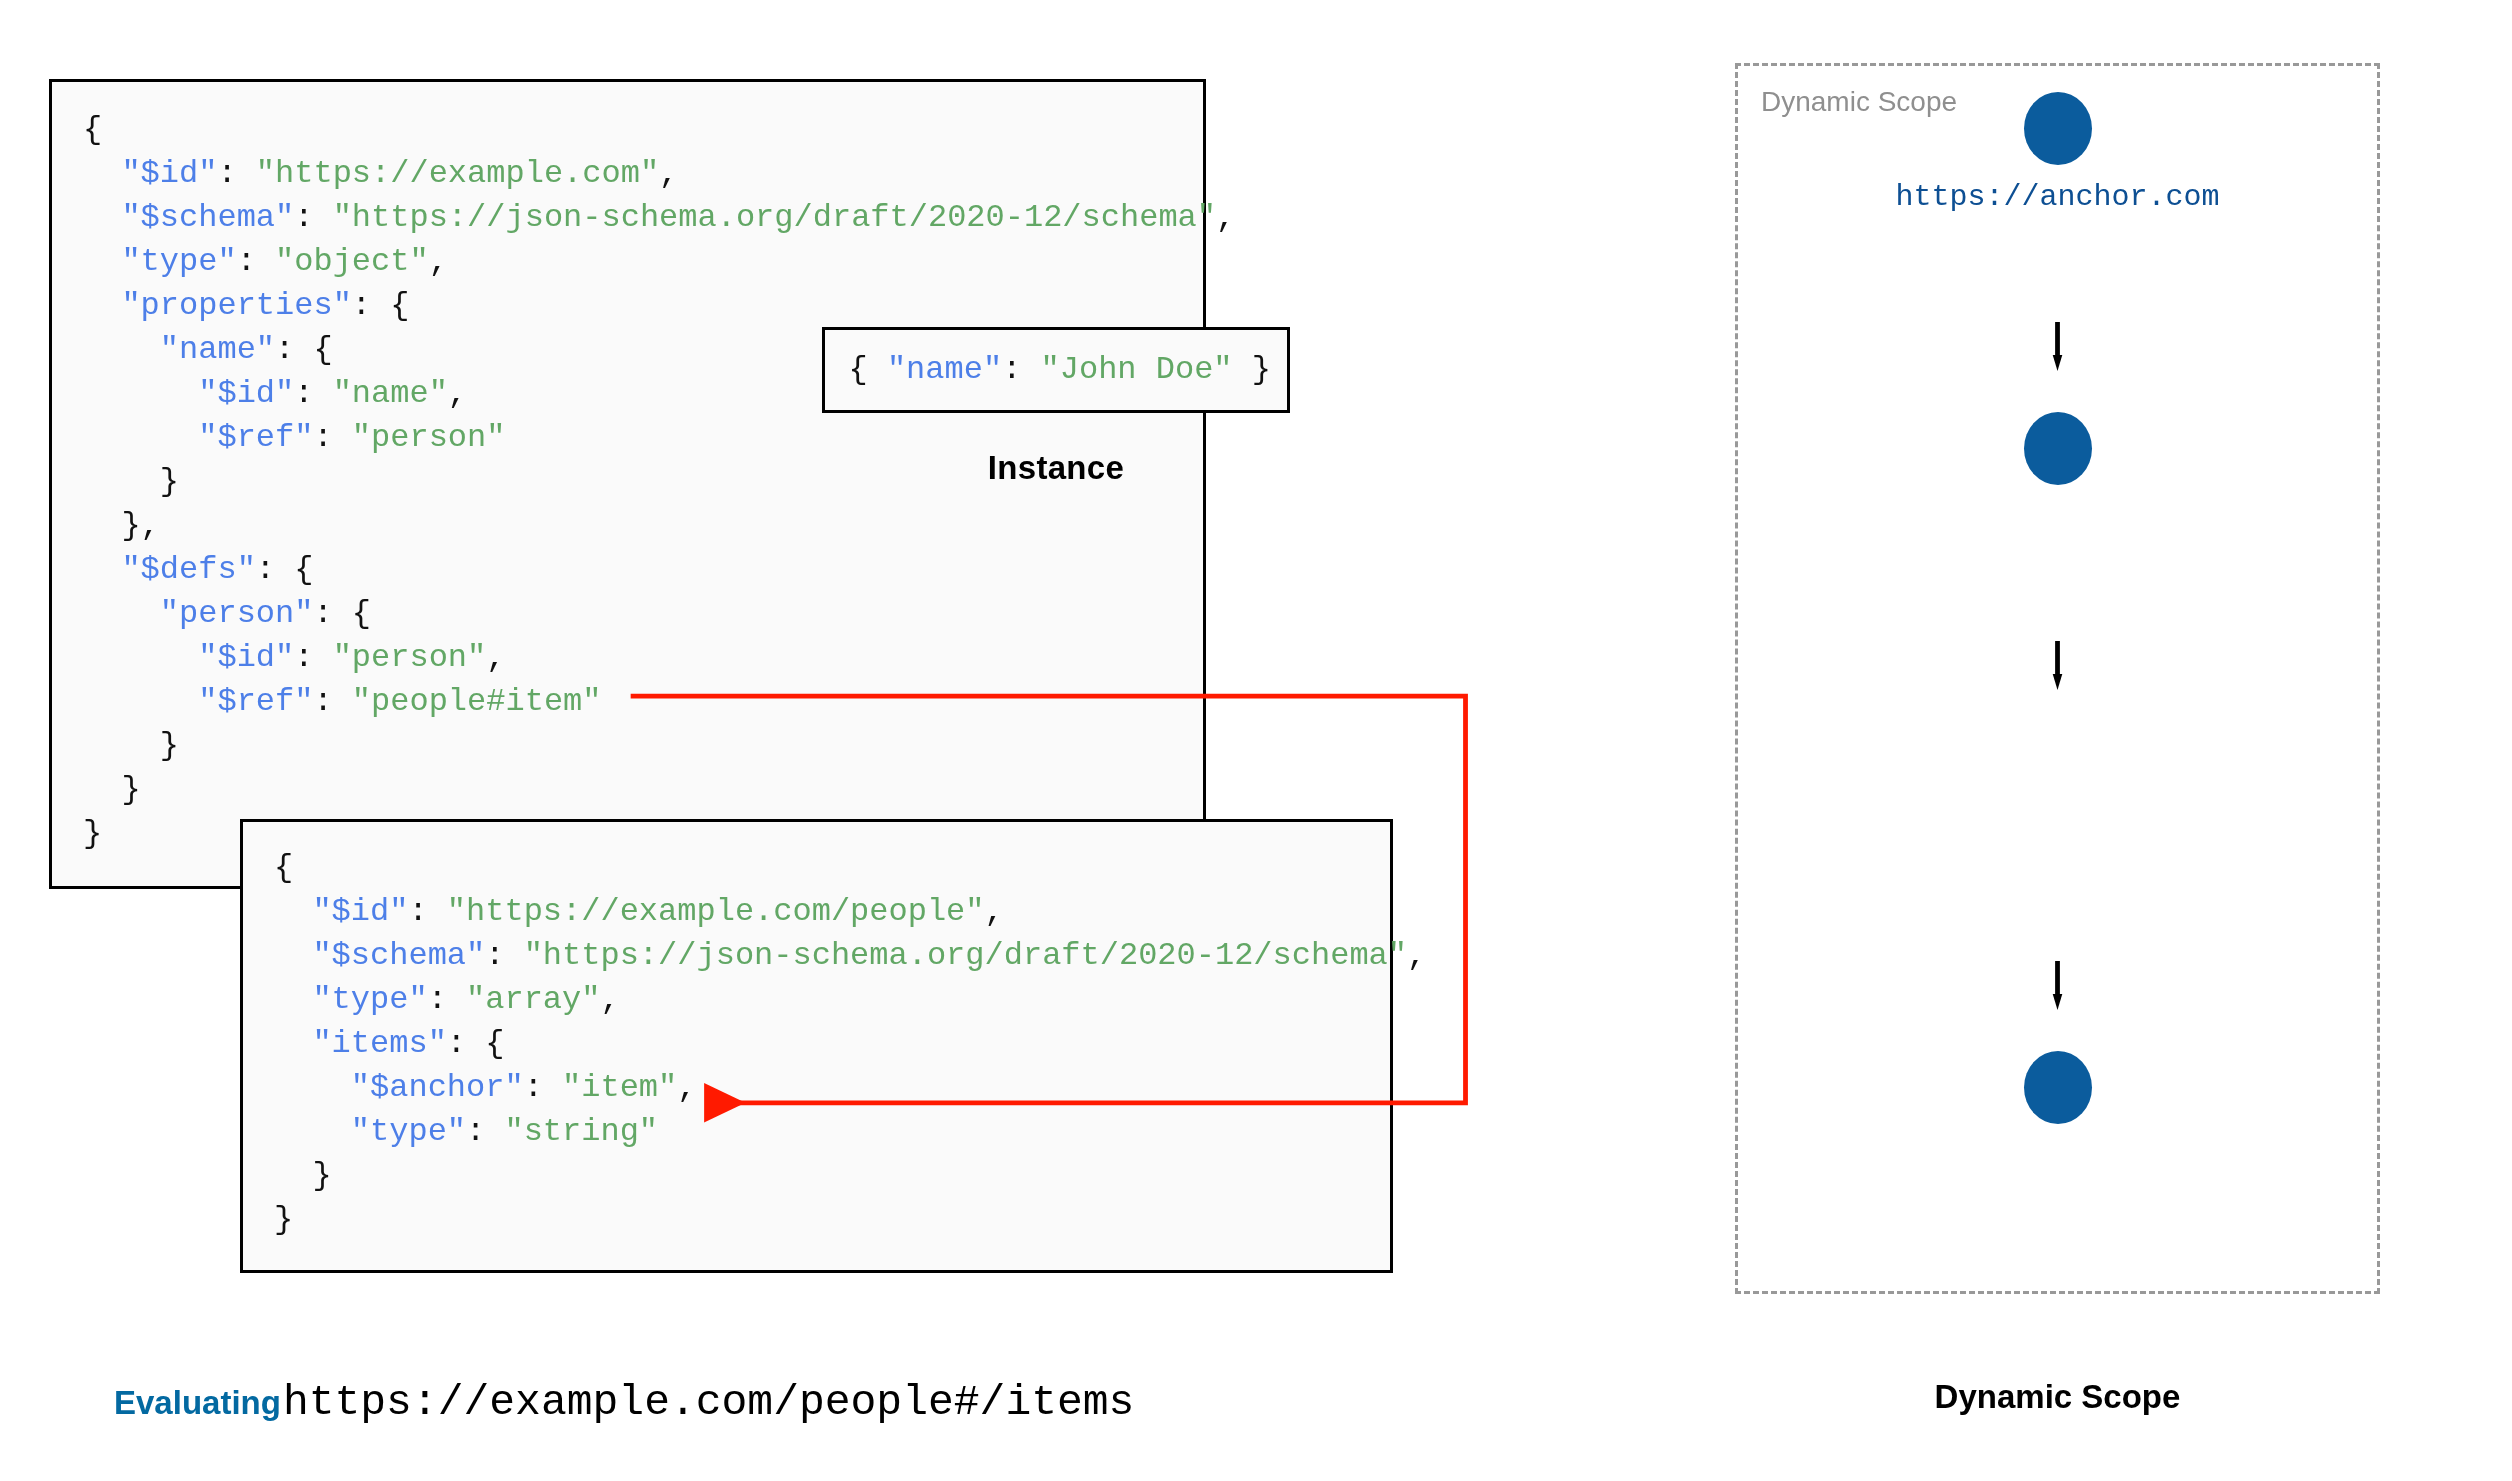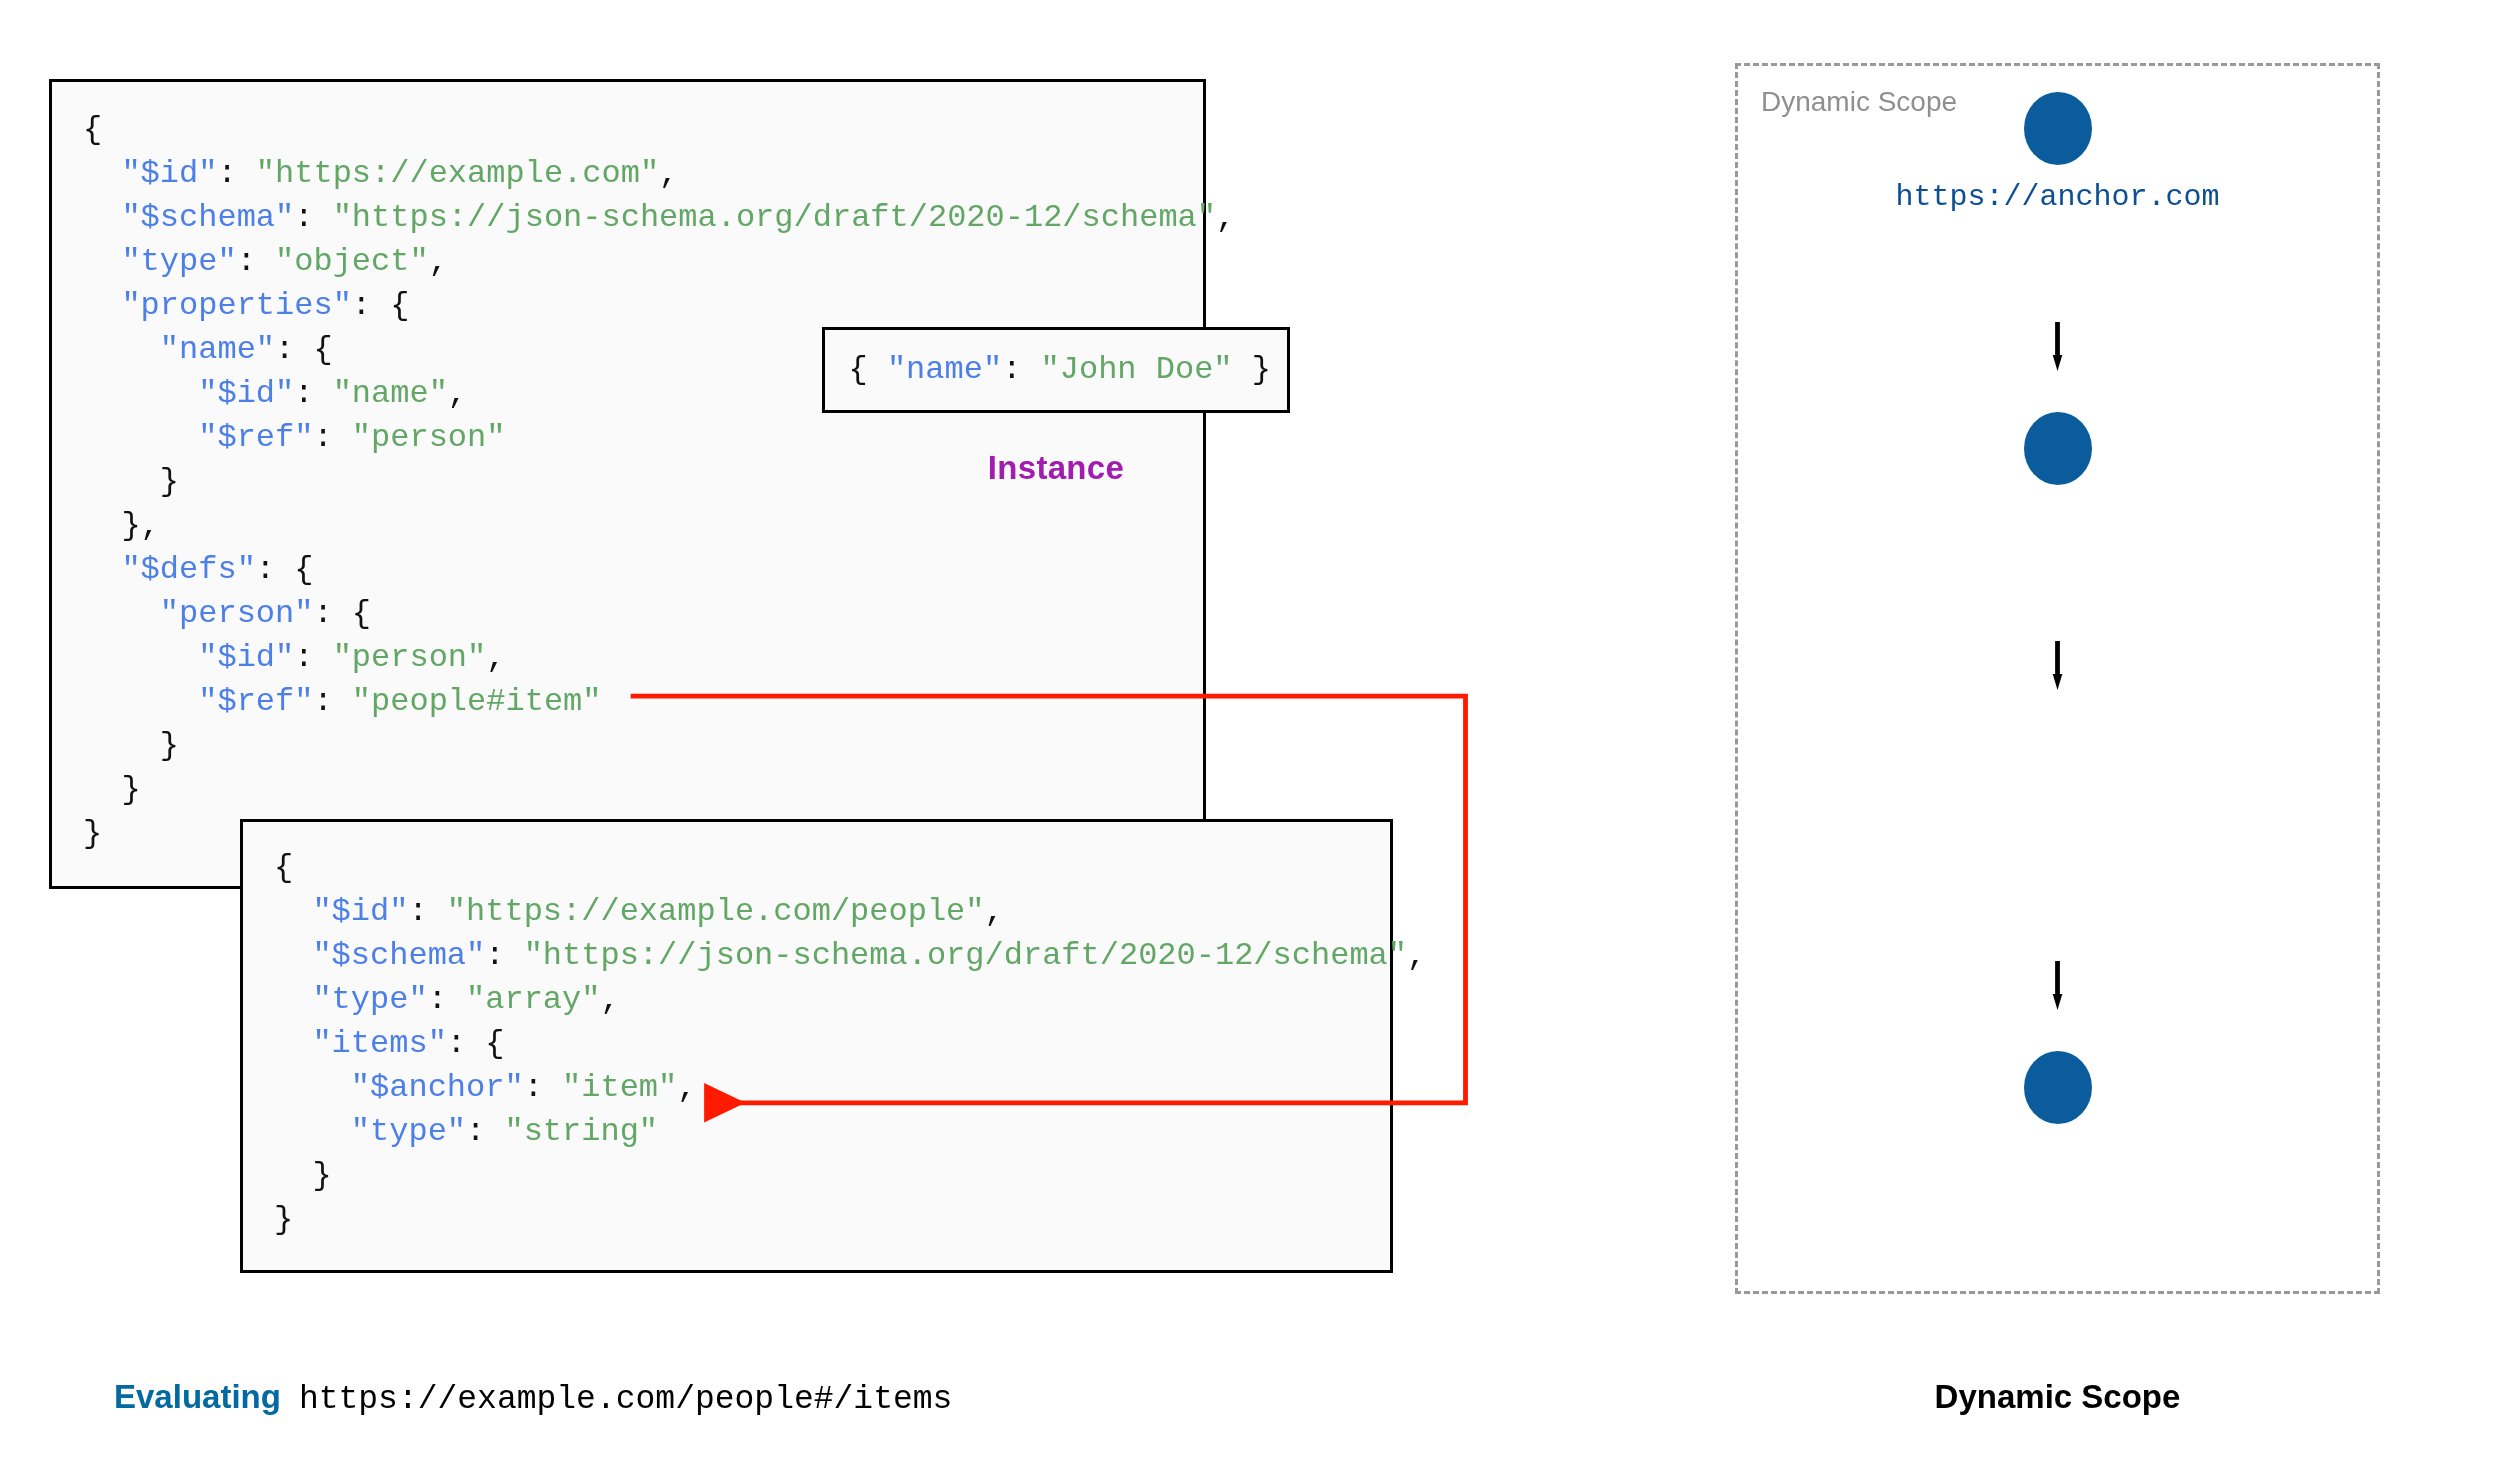--- a/index.html
+++ b/index.html
@@ -56,21 +56,21 @@
     left: 23.5px; top: 18px;
   }
   #instance-caption {
     position: absolute;
     left: 822px; top: 449px;
     width: 468px;
     text-align: center;
     font-family: "Liberation Sans", sans-serif;
     font-size: 33px;
     font-weight: bold;
-    color: #a21caf;
+    color: #000000;
     letter-spacing: 0.3px;
   }
 
   
   #schema-box-2 {
     left: 240px; top: 819px;
     width: 1153px; height: 454px;
   }
   #schema-box-2 .code-pre {
     position: absolute;
@@ -135,24 +135,24 @@
   }
   #evaluating-caption .eval-word {
     font-family: "Liberation Sans", sans-serif;
     font-size: 33px;
     font-weight: bold;
     color: #0369a1;
     vertical-align: baseline;
   }
   #evaluating-caption .eval-uri {
     font-family: "Liberation Mono", "DejaVu Sans Mono", monospace;
-    font-size: 33px;
+    font-size: 43px;
     color: #000000;
     vertical-align: baseline;
-    margin-left: 18px;
+    margin-left: 2px;
   }
   #dynamic-scope-caption {
     position: absolute;
     left: 1735px; top: 1378px;
     width: 645px;
     text-align: center;
     font-family: "Liberation Sans", sans-serif;
     font-size: 33px;
     font-weight: bold;
     color: #000000;

